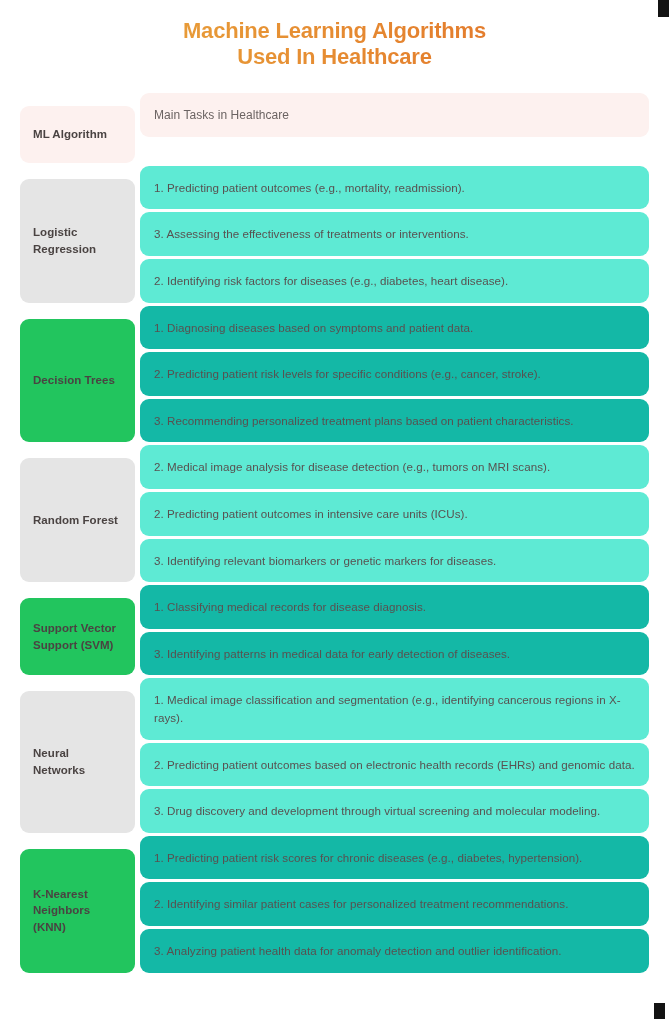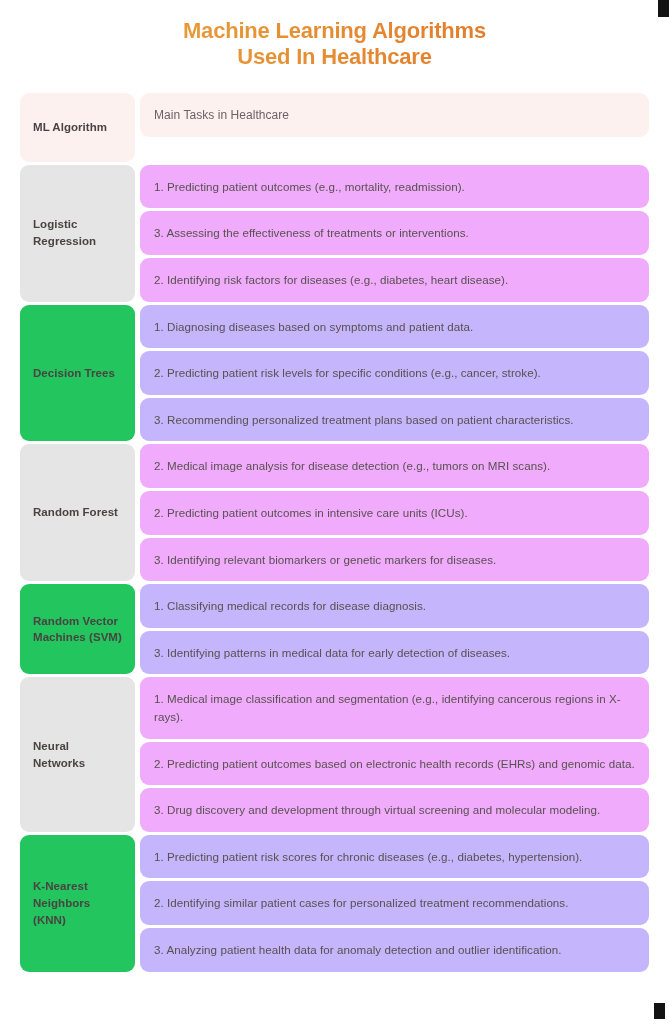--- a/index.html
+++ b/index.html
@@ -60,27 +60,28 @@
     align-items: stretch;
     gap: 5px;
   }
 
   .cell-algo {
     flex: 0 0 115px;
     width: 115px;
     border-radius: 9px;
     display: flex;
     align-items: center;
-    padding: 26px 13px;
+    padding: 20px 13px;
     box-sizing: border-box;
     font-size: 11.5px;
     font-weight: bold;
     line-height: 1.45;
     color: #4a4342;
     letter-spacing: 0.05px;
+    margin-top: 13px;
   }
 
   .tasks {
     flex: 1 1 auto;
     display: flex;
     flex-direction: column;
     gap: 3px;
     min-width: 0;
   }
 
@@ -93,22 +94,22 @@
     color: #585150;
     letter-spacing: 0.05px;
     display: flex;
     align-items: center;
     min-height: 22px;
   }
 
   
   .tone-gray  { background: #e5e5e5; }
   .tone-pink  { background: #22c55e; }
-  .tone-gray-cell { background: #f0abfc; }
-  .tone-pink-cell { background: #c4b5fd; }
+  .tone-gray-cell { background: #5eead4; }
+  .tone-pink-cell { background: #14b8a6; }
 
   
   .row-header .cell-algo {
     background: #fdf1ef;
     font-size: 11.5px;
     font-weight: bold;
     color: #4a4342;
     min-height: 44px;
     align-items: center;
   }
@@ -159,21 +160,21 @@
       </div>
       <div class="row">
         <div class="cell-algo tone-gray">Random Forest</div>
         <div class="tasks">
           <div class="cell-task tone-gray-cell">2. Medical image analysis for disease detection (e.g., tumors on MRI scans).</div>
           <div class="cell-task tone-gray-cell">2. Predicting patient outcomes in intensive care units (ICUs).</div>
           <div class="cell-task tone-gray-cell">3. Identifying relevant biomarkers or genetic markers for diseases.</div>
         </div>
       </div>
       <div class="row">
-        <div class="cell-algo tone-pink">Random Vector Machines (SVM)</div>
+        <div class="cell-algo tone-pink">Support Vector Support (SVM)</div>
         <div class="tasks">
           <div class="cell-task tone-pink-cell">1. Classifying medical records for disease diagnosis.</div>
           <div class="cell-task tone-pink-cell">3. Identifying patterns in medical data for early detection of diseases.</div>
         </div>
       </div>
       <div class="row">
         <div class="cell-algo tone-gray">Neural Networks</div>
         <div class="tasks">
           <div class="cell-task tone-gray-cell">1. Medical image classification and segmentation (e.g., identifying cancerous regions in X-rays).</div>
           <div class="cell-task tone-gray-cell">2. Predicting patient outcomes based on electronic health records (EHRs) and genomic data.</div>

